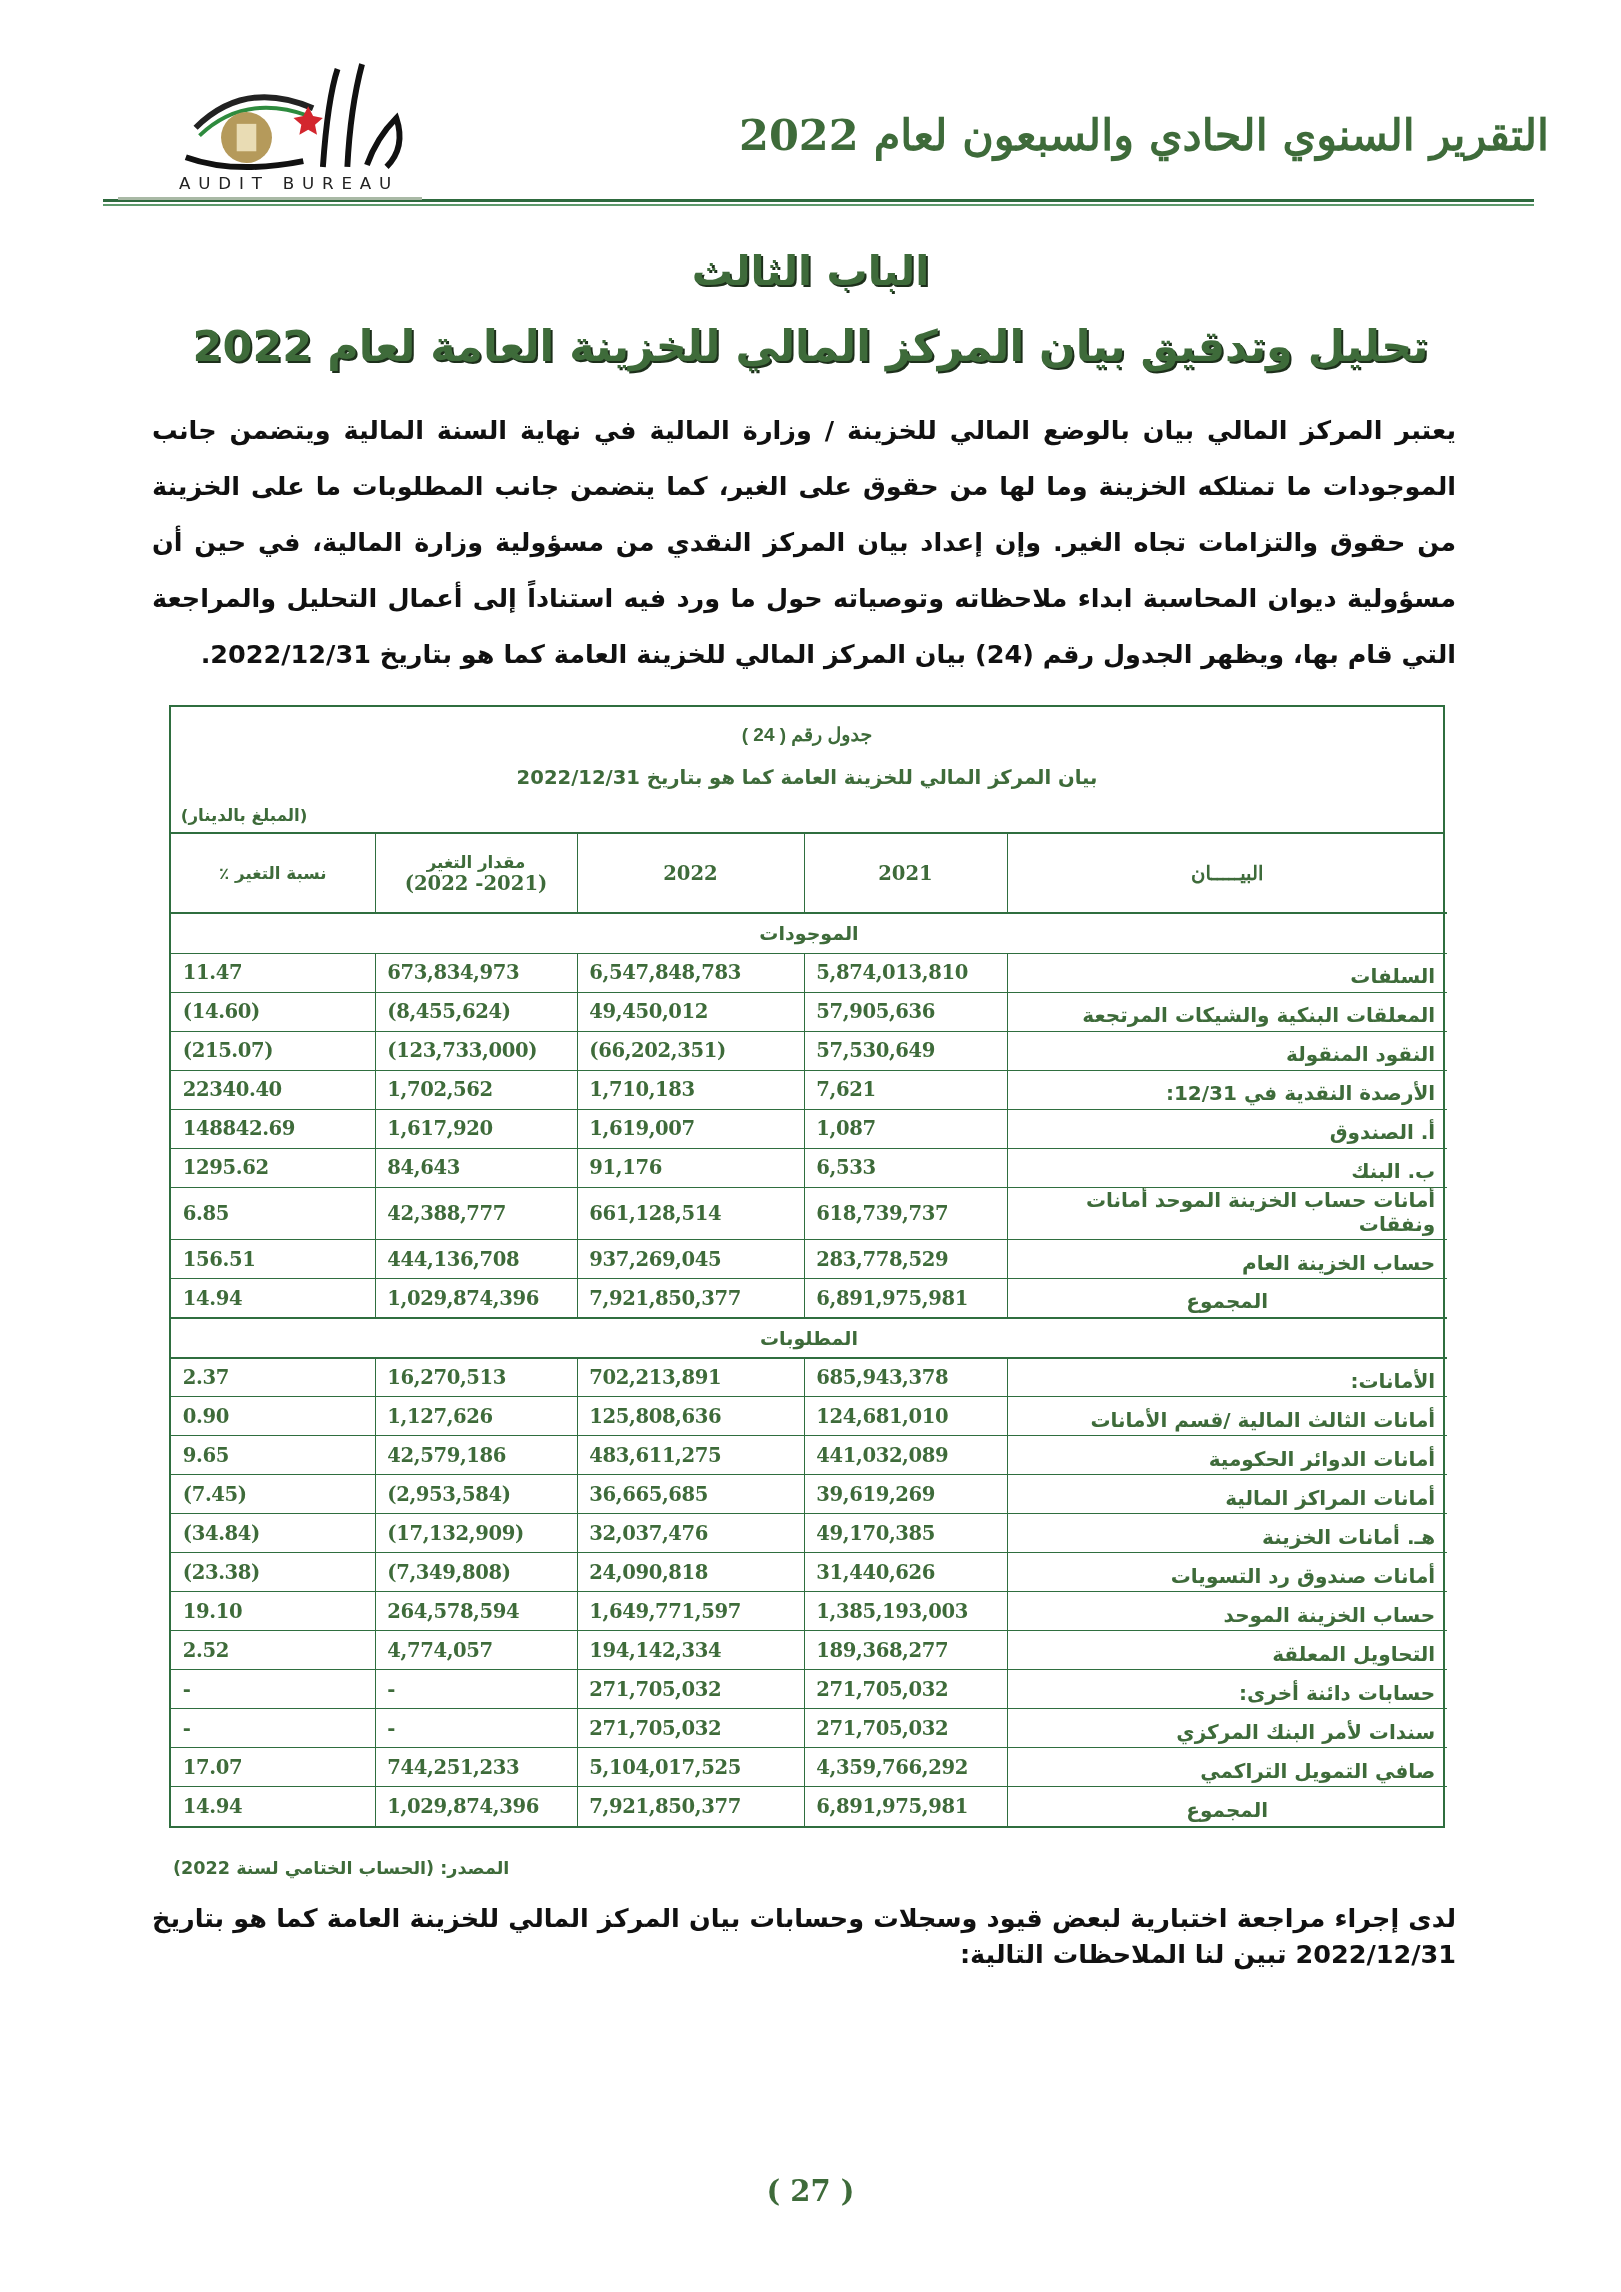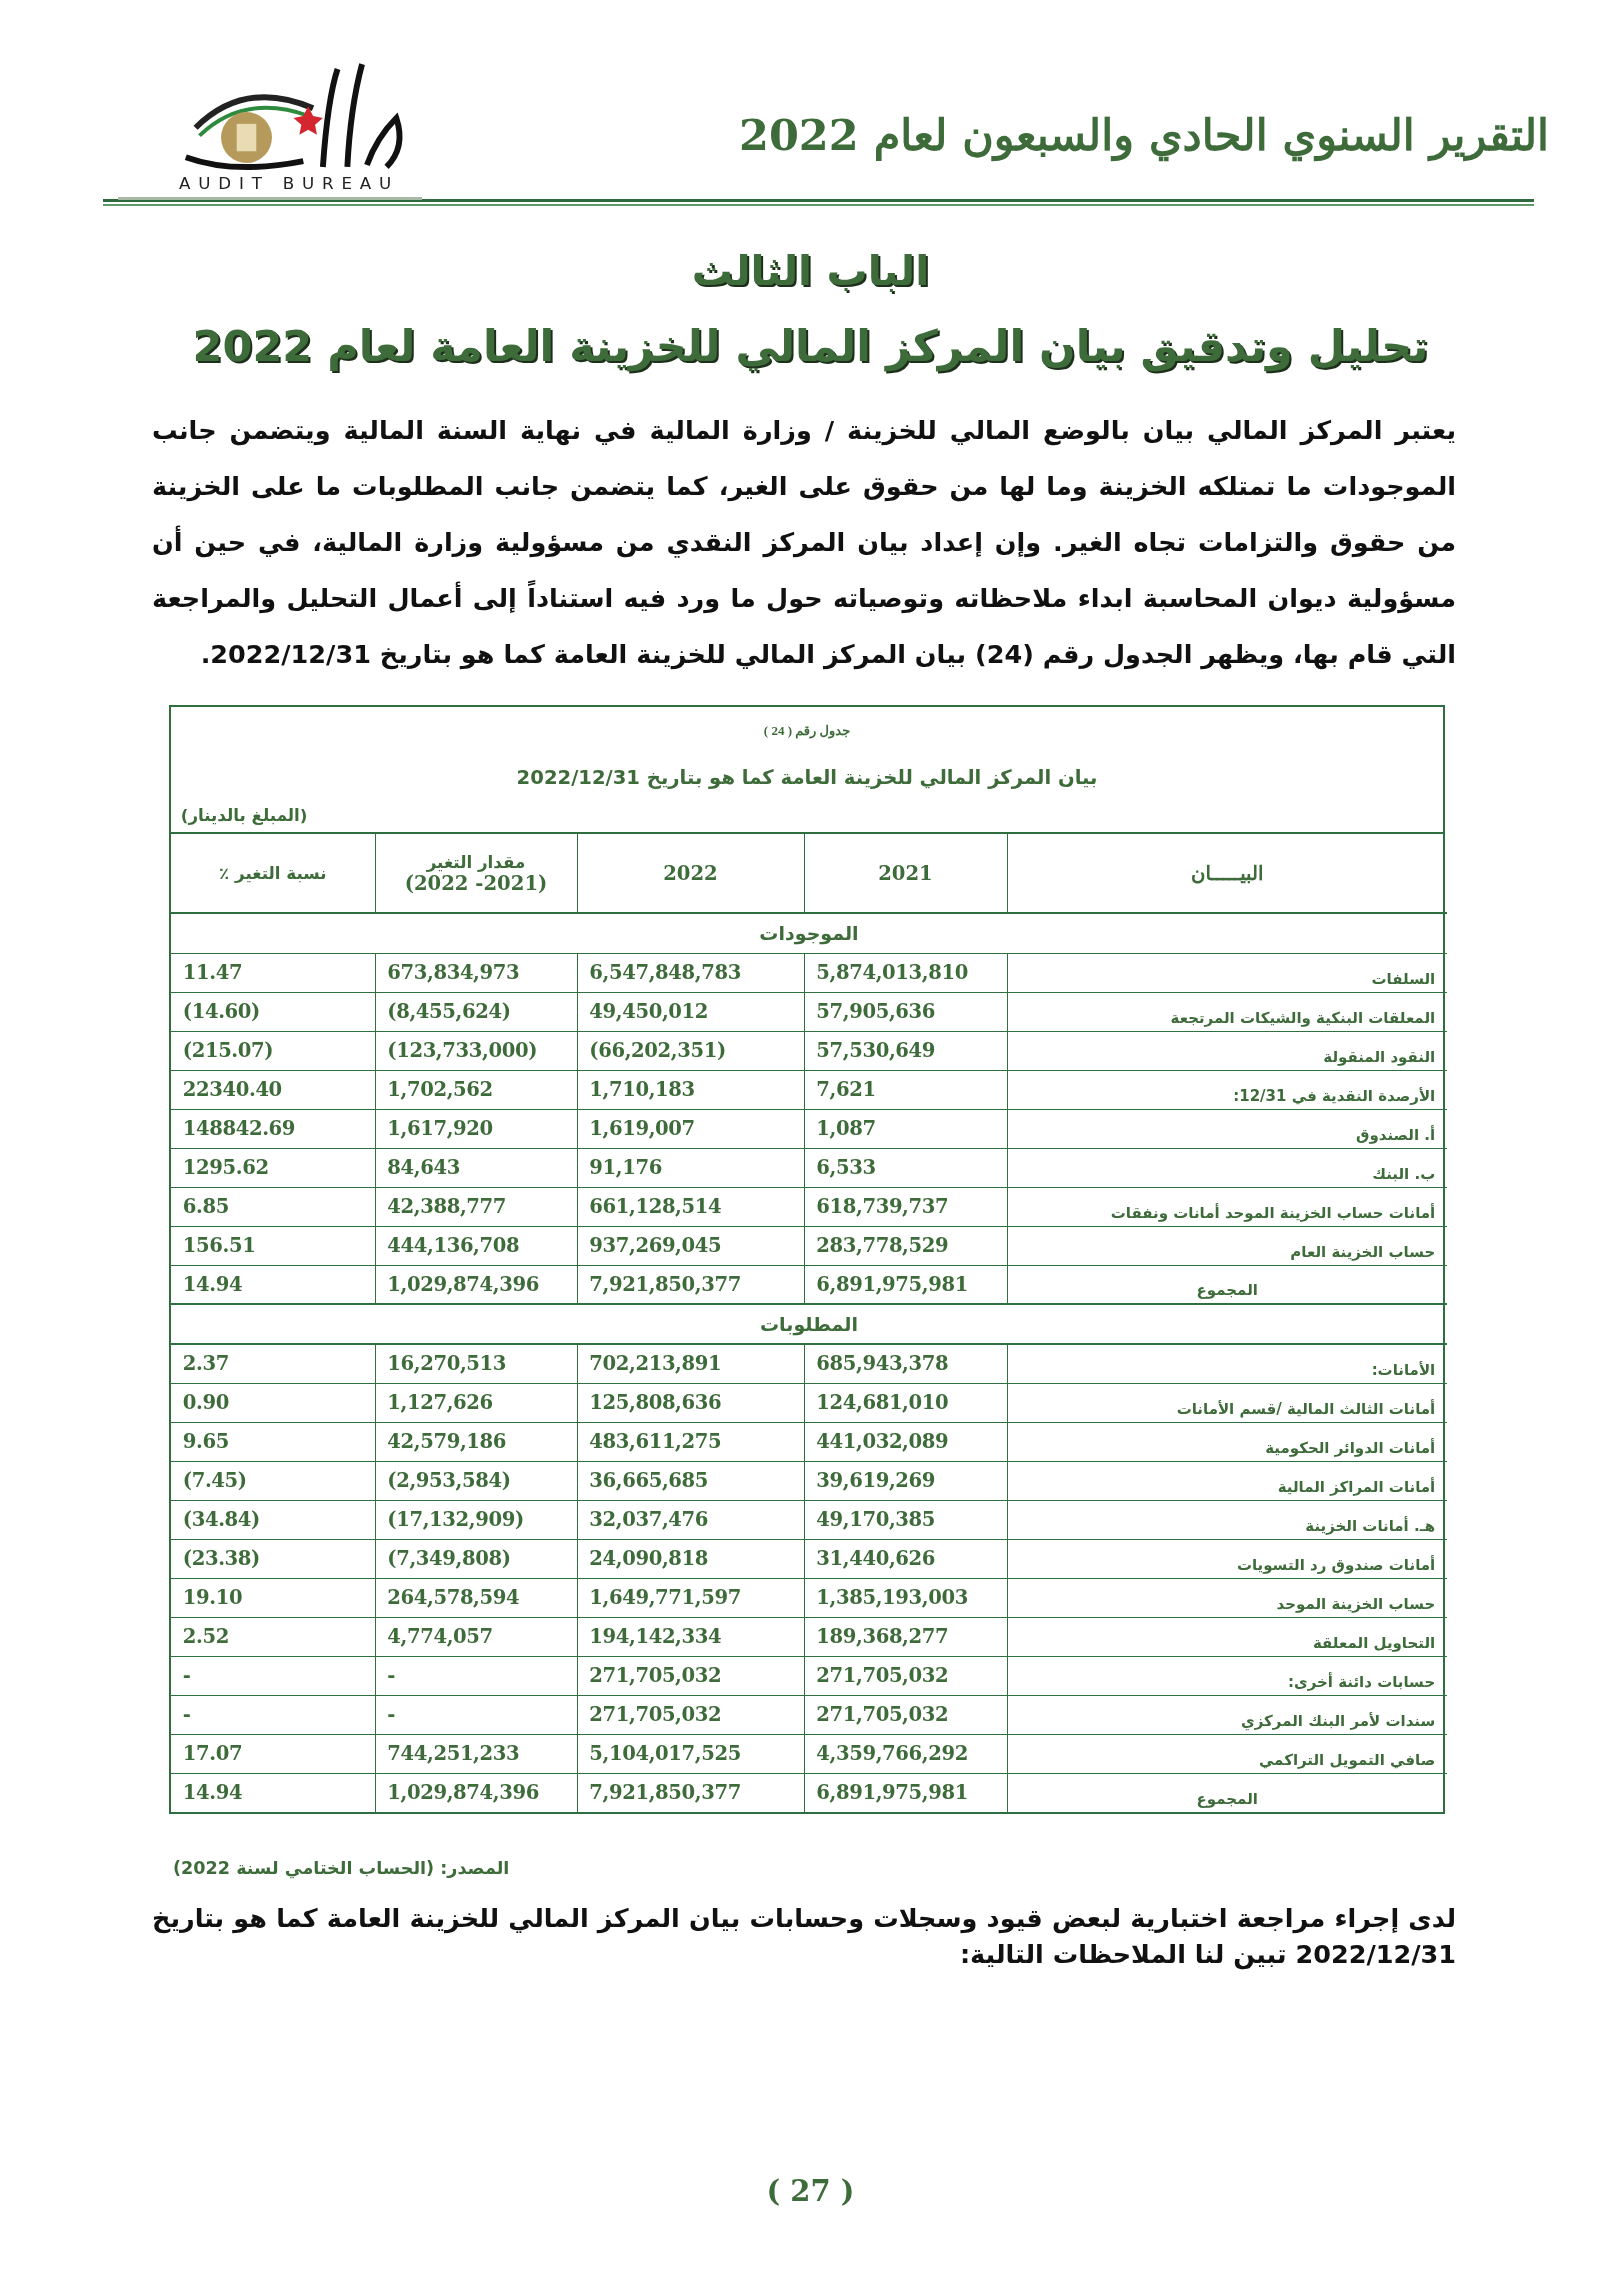--- a/index.html
+++ b/index.html
@@ -28,36 +28,36 @@
 
   
   .para { left: 152px; top: 402px; width: 1304px; direction: rtl; text-align: justify;
           font-family: "DejaVu Sans", sans-serif; font-weight: bold; font-size: 25.5px; line-height: 56px; color: #111;
           text-align-last: right; }
 
   
   .tbl { left: 169px; top: 705px; width: 1276px; border: 2px solid #2f6e3f; box-sizing: border-box; }
   .tbl-caption { height: 125px; border-bottom: 2px solid #2f6e3f; position: relative; }
   .cap1 { position: absolute; left: 0; right: 0; top: 15.7px; text-align: center; direction: rtl;
-          font-family: Liberation Serif, serif; font-weight: bold; font-size: 13px; color: #3e6b3a; }
+          font-family: Liberation Sans, sans-serif; font-weight: bold; font-size: 19px; color: #3e6b3a; }
   .cap2 { position: absolute; left: 0; right: 0; top: 59px; text-align: center; direction: rtl;
           font-family: "DejaVu Sans", sans-serif; font-weight: bold; font-size: 19.6px; color: #3e6b3a; }
   .cap-unit { position: absolute; left: 9.8px; top: 98px; direction: rtl;
               font-family: "DejaVu Sans", sans-serif; font-weight: bold; font-size: 16.7px; color: #3e6b3a; }
 
   table { border-collapse: collapse; width: 100%; table-layout: fixed; direction: rtl; }
   td, th { border: 1.5px solid #2f6e3f; padding: 0 11.8px; height: 39px; box-sizing: border-box;
            font-family: "DejaVu Serif", serif; font-weight: bold; color: #3e6b3a; }
   tr:first-child th { border-top: none; }
   th:first-child, td:first-child { border-right: none; }
   th:last-child, td:last-child { border-left: none; }
   tr:last-child td { border-bottom: none; }
   th { height: 79px; font-size: 19.6px; text-align: center; font-weight: bold; }
   th .small { font-family: "DejaVu Sans", sans-serif; font-size: 16.7px; display: block; }
-  td.label { text-align: right; font-family: "DejaVu Sans", sans-serif; font-size: 15px; vertical-align: bottom; padding-bottom: 3.9px; }
+  td.label { text-align: right; font-family: "DejaVu Sans", sans-serif; font-size: 20px; vertical-align: bottom; padding-bottom: 3.9px; }
   td.label.center { text-align: center; }
   td.num { text-align: left; font-size: 19.6px; letter-spacing: -0.4px; }
   td.section { text-align: center; height: 40px; font-family: "DejaVu Sans", sans-serif; font-size: 19px; }
   tr.strong td { border-top: 2.5px solid #2f6e3f; }
 
   .source { left: 173px; top: 1858px; direction: rtl;
             font-family: "DejaVu Sans", sans-serif; font-weight: bold; font-size: 17.6px; color: #3e6b3a; }
 
   .para2 { left: 152px; top: 1900px; width: 1304px; direction: rtl; text-align: justify; text-align-last: right;
            font-family: "DejaVu Sans", sans-serif; font-weight: bold; font-size: 25.5px; line-height: 36px; color: #111; }

